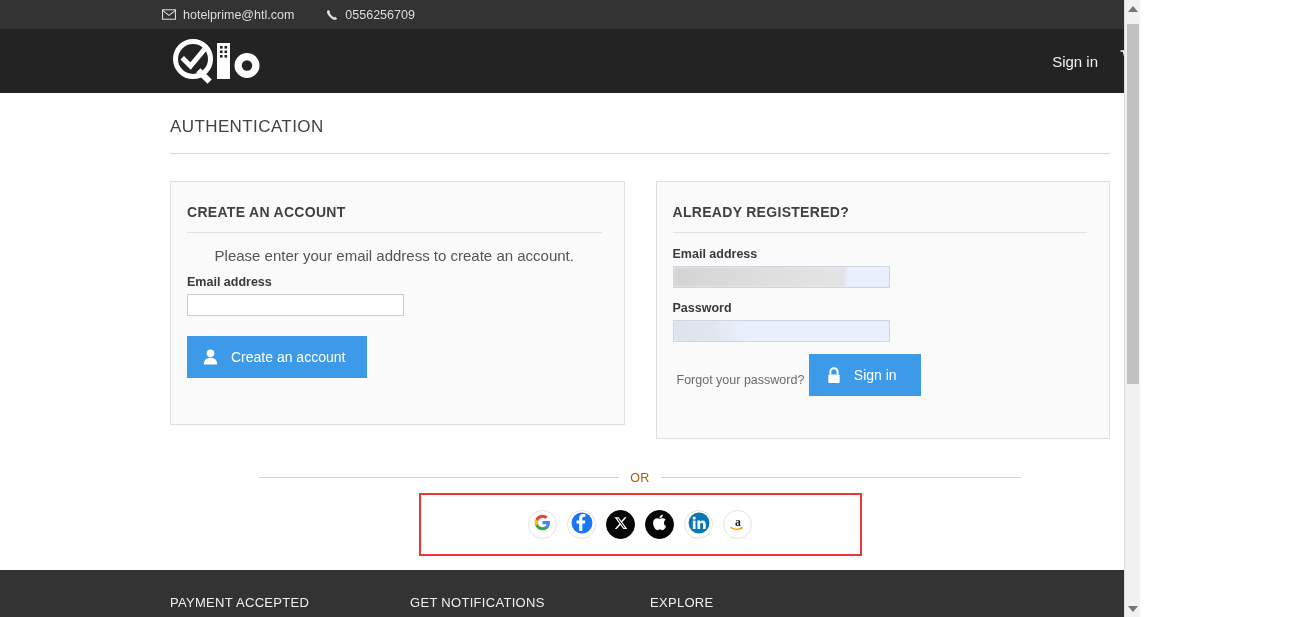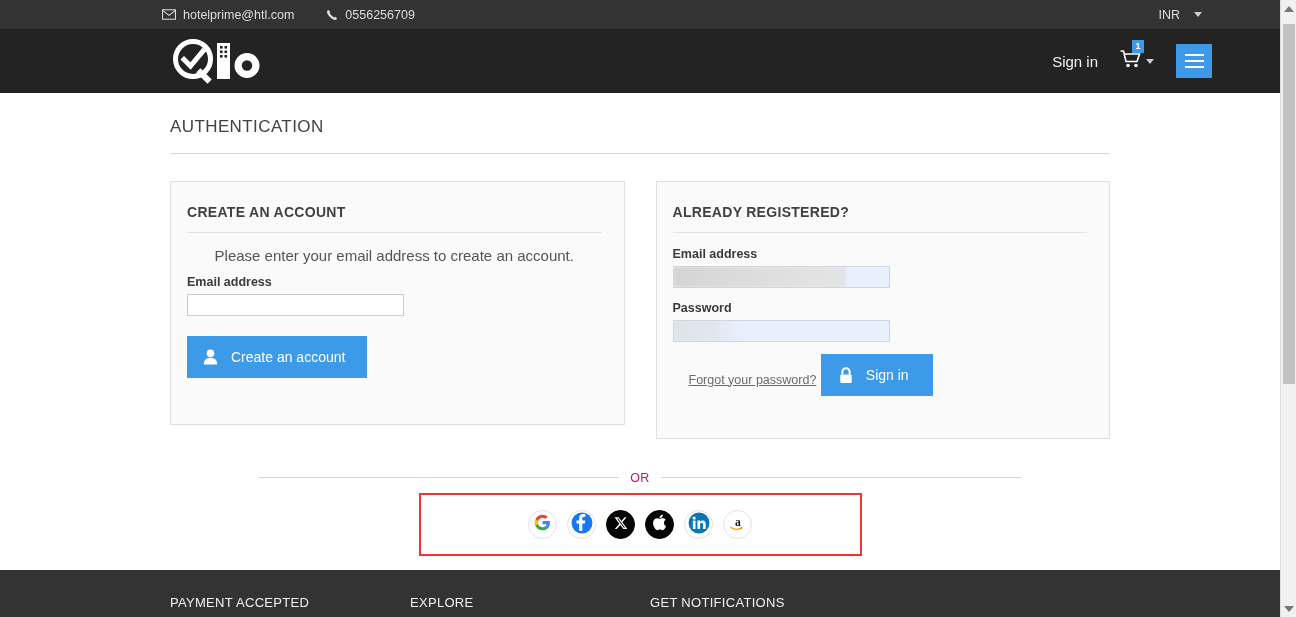--- a/index.html
+++ b/index.html
@@ -6,21 +6,21 @@
   * { box-sizing: border-box; }
   html, body {
     margin: 0; padding: 0;
     width: 1296px; height: 617px;
     overflow: hidden;
     font-family: "Liberation Sans", sans-serif;
     background: #ffffff;
   }
   .viewport {
     position: relative;
-    width: 1296px;
+    width: 1140px;
     height: 617px;
     overflow: hidden;
     background: #ffffff;
   }
   .page {
     width: 1280px;
     height: 617px;
     position: relative;
     overflow: hidden;
   }
@@ -235,22 +235,21 @@
     background: linear-gradient(90deg,#d4d4d4 0%,#dcdcdc 40%,#e2e2e2 80%,#e4e4e4 100%);
     filter: blur(1.2px);
   }
   .redact.email { width: 172px; }
   .redact.pass  { width: 66px; background: linear-gradient(90deg,#dfe3ea 0%,#e2e6ee 60%,#e8f0fe 100%); }
 
   .forgot-link {
     display: inline-block;
     font-size: 12.5px;
     color: #6b6b6b;
-    text-decoration: underline;
-    margin: 13px 0 0 16px;
+    margin: 13px 0 0 4px;
     cursor: pointer;
   }
 
   .btn-primary {
     display: inline-flex;
     align-items: center;
     gap: 13px;
     background: #3d9ae8;
     color: #ffffff;
     border: none;
@@ -277,21 +276,21 @@
     left: 0;
     right: 0;
     border-top: 1px solid #d5d5d5;
   }
   .or-text {
     position: relative;
     display: inline-block;
     background: #ffffff;
     padding: 0 11px;
     font-size: 12.5px;
-    color: #be185d;
+    color: #a16207;
     letter-spacing: 0.4px;
     text-align: right;
   }
   .social-box {
     width: 443px;
     margin: 7px auto 0 auto;
     border: 2px solid #f0372f;
     height: 63px;
     display: flex;
     align-items: center;
@@ -567,22 +566,22 @@
             </svg>
           </span>
         </div>
 
       </div>
     </div>
 
     <div class="footer">
       <div class="footer-inner">
         <div class="footer-col">PAYMENT ACCEPTED</div>
+        <div class="footer-col">GET NOTIFICATIONS</div>
         <div class="footer-col">EXPLORE</div>
-        <div class="footer-col">GET NOTIFICATIONS</div>
       </div>
     </div>
 
   </div>
 
   <div class="scrollbar">
     <div class="sb-arrow up">
         <i></i>
       </div>
     <div class="sb-thumb"></div>

